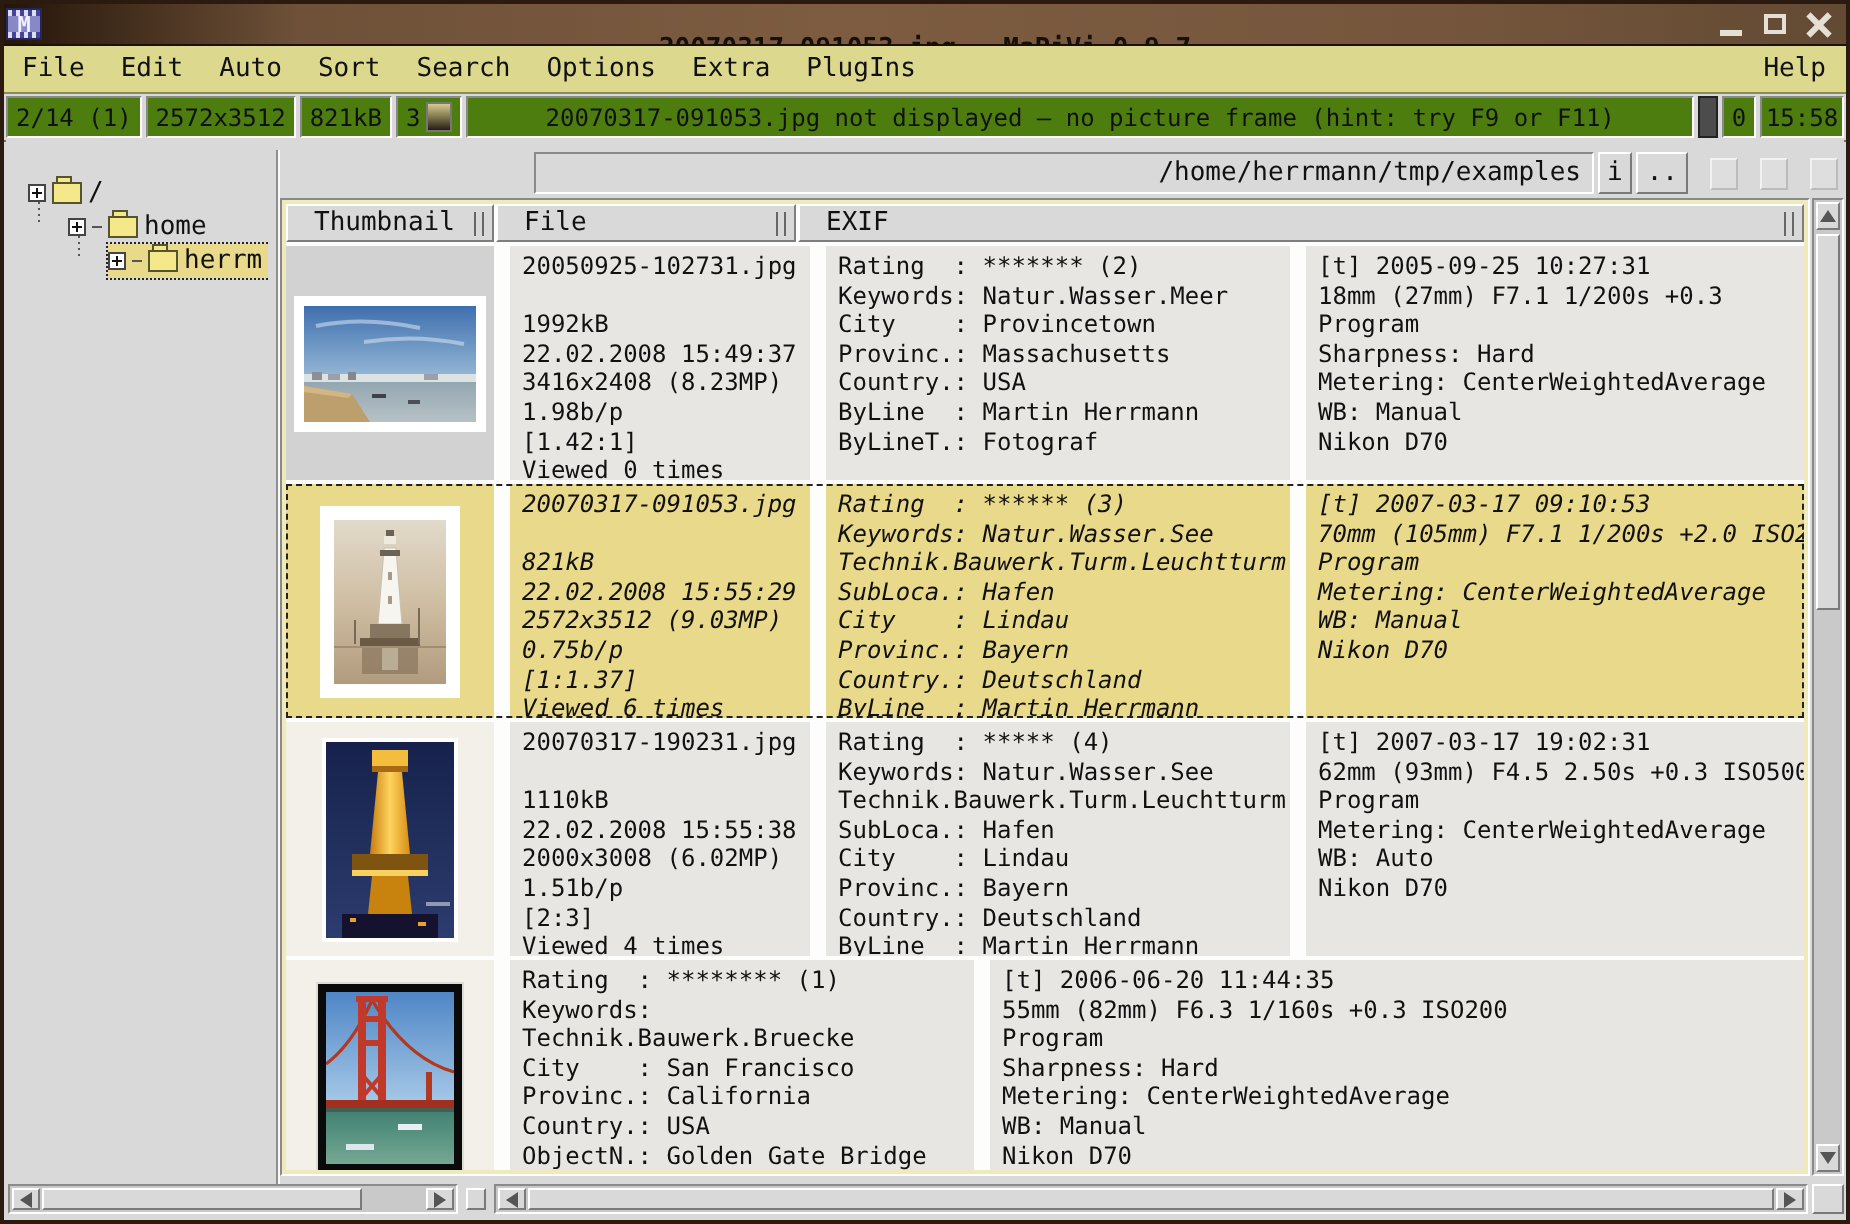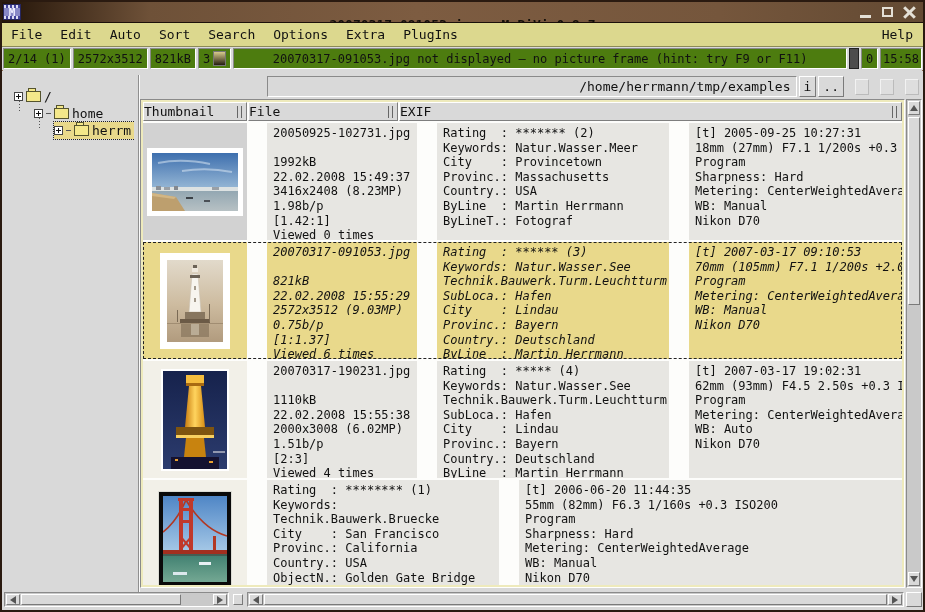--- a/index.html
+++ b/index.html
@@ -68,24 +68,24 @@
   .tool-btn{border:1px solid;border-color:#ffffff #7a7a7a #7a7a7a #ffffff;background:#d9d9d9;
     display:flex;align-items:center;justify-content:center;padding:0 4px;min-width:16px;color:#111;}
   .ghost-group{display:flex;gap:11px;margin-left:9px;align-items:center;}
   .ghost-btn{width:14px;height:16px;border:1px solid #f2f2f2;border-right-color:#bbb;border-bottom-color:#bbb;background:#dedede;}
   
   .table-outer{position:absolute;left:138px;top:28px;width:765px;height:489px;
     border:1px solid;border-color:#8a8a8a #ffffff #ffffff #8a8a8a;background:#fff;}
   .table-ring{position:absolute;inset:0;border:2px solid #eeeabc;background:#fdfdfb;overflow:hidden;}
   .hdr-row{display:flex;gap:1px;height:19px;background:#fdfdfb;}
   .hdr{background:#d9d9d9;border:1px solid;border-color:#ffffff #7e7e7e #7e7e7e #ffffff;
-    display:flex;align-items:center;font-size:13px;color:#111;flex:none;}
+    display:flex;align-items:center;font-size:13px;color:#111;padding-left:13px;flex:none;}
   .grip{width:5px;height:12px;border-left:1px solid #666;border-right:1px solid #666;margin-left:auto;margin-right:4px;flex:none;}
   .rows{display:flex;flex-direction:column;gap:2px;margin-top:2px;}
-  .prow{display:flex;gap:20px;height:117px;flex:none;position:relative;}
+  .prow{display:flex;gap:8px;height:117px;flex:none;position:relative;}
   .prow.selected{outline:1px dashed #222;outline-offset:-1px;font-style:italic;}
   .cell{background:#e7e6e2;overflow:hidden;}
   .prow.selected .cell{background:#e9d98b;}
   .c-thumb{width:104px;flex:none;display:flex;align-items:center;justify-content:center;}
   .c-file{width:150px;flex:none;}
   .c-iptc{width:232px;flex:none;}
   .c-exif{flex:1;}
   .cell-text{white-space:pre;font-size:12px;line-height:14.6px;color:#111;padding:3px 0 0 6px;}
   .t1{background:#d2d2d2;} .t3{background:#f2f0e8;} .t4{background:#f2f0e8;}
   .photo-frame{background:#fff;line-height:0;}

